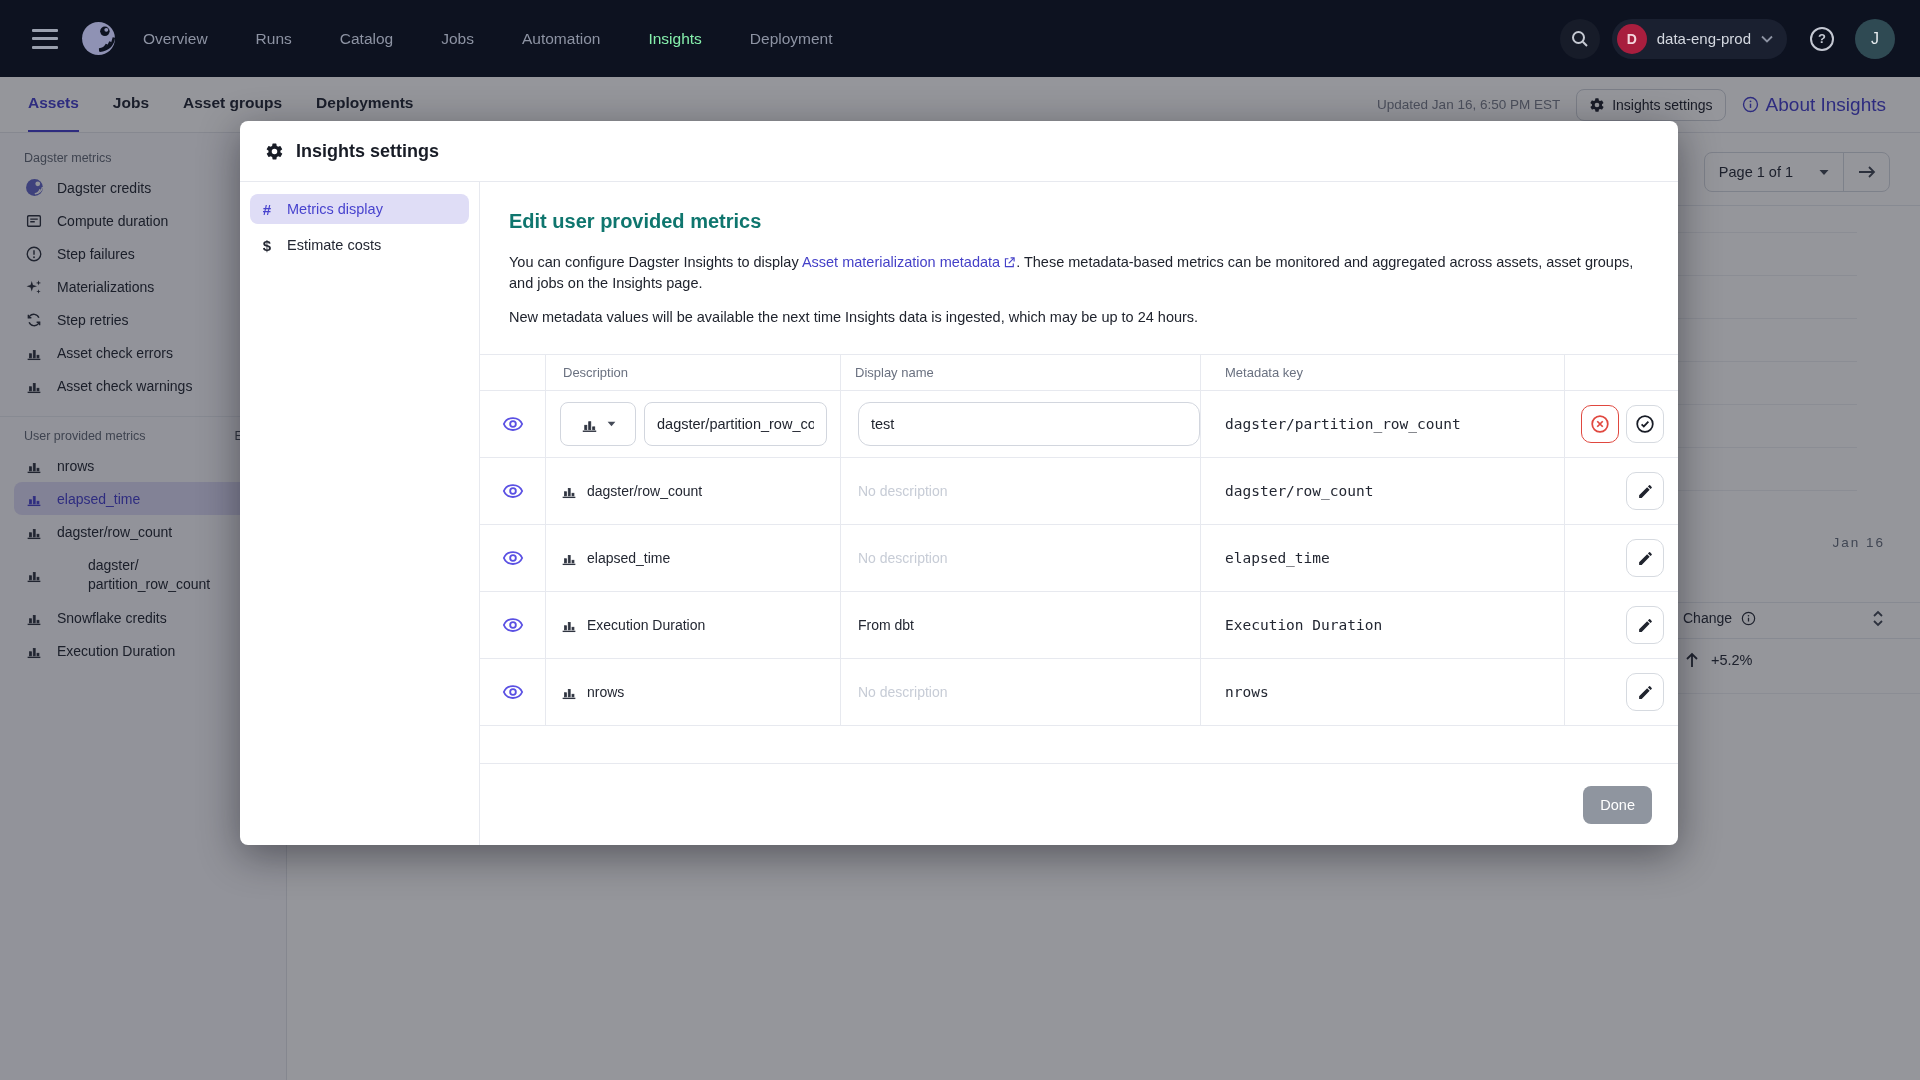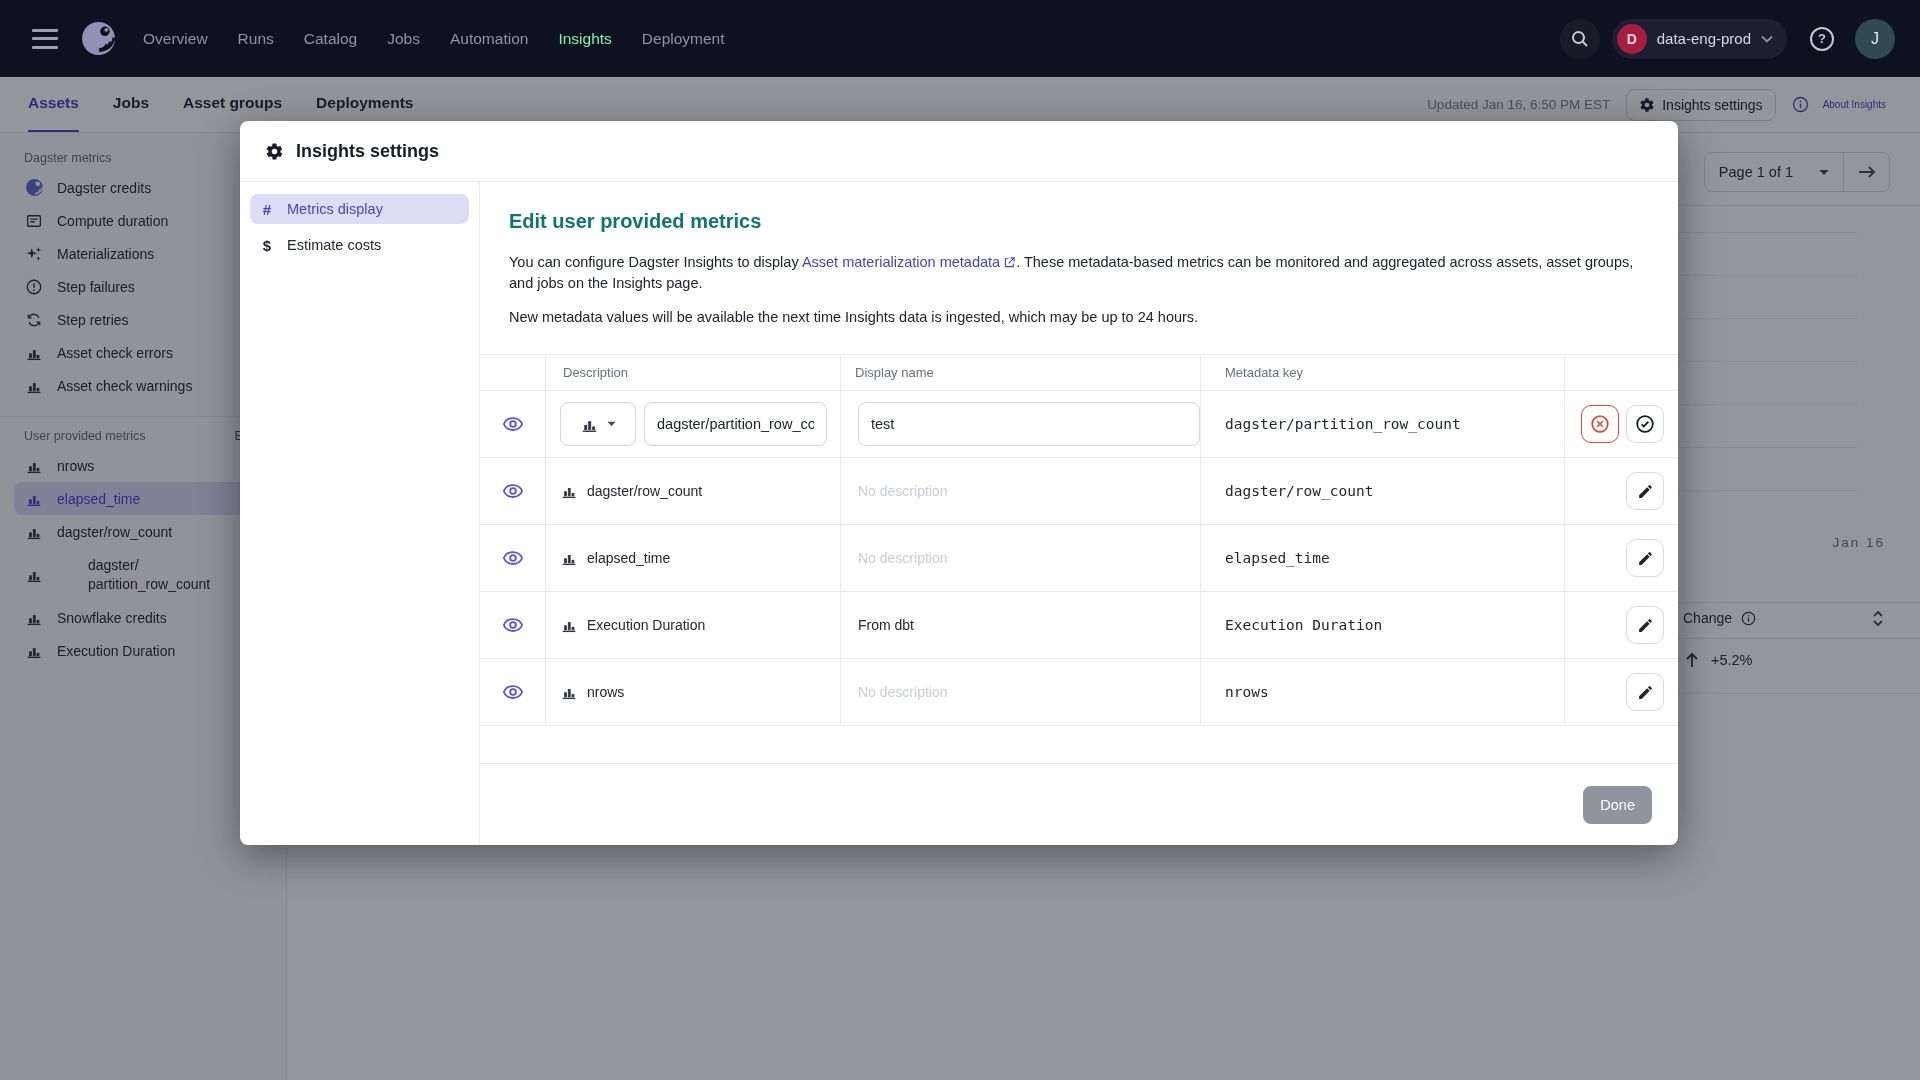--- a/index.html
+++ b/index.html
@@ -8,21 +8,21 @@
   .mono { font-family:"DejaVu Sans Mono", monospace; }
   svg { display:block; }
   .icon { display:inline-flex; align-items:center; justify-content:center; flex:none; }
 
   
   .topnav { position:absolute; left:0; top:0; width:1920px; height:77px; background:#0D1220;
     display:flex; align-items:center; z-index:50; }
   .hamburger { width:26px; height:20px; margin-left:32px; display:flex; flex-direction:column; justify-content:space-between; cursor:pointer; }
   .hamburger span { display:block; height:3px; border-radius:1px; background:#9AA0AE; }
   .logo { width:37px; height:37px; margin-left:22px; }
-  .topnav-items { display:flex; align-items:center; gap:30px; margin-left:26px; }
+  .topnav-items { display:flex; align-items:center; gap:48px; margin-left:26px; }
   .topnav-item { color:#8D93A3; font-size:15.5px; cursor:pointer; }
   .topnav-item.active { color:#86efac; font-weight:400; }
   .topnav-right { margin-left:auto; display:flex; align-items:center; margin-right:25px; }
   .search-btn { width:40px; height:40px; border-radius:50%; background:#171C29; display:flex; align-items:center; justify-content:center; cursor:pointer; }
   .ws-pill { height:40px; margin-left:12px; padding:0 14px 0 5px; border-radius:20px; background:#1A2030;
     display:flex; align-items:center; gap:10px; cursor:pointer; }
   .ws-badge { width:30px; height:30px; border-radius:50%; background:#A81E3E; color:#F4D7DE; font-size:14px; font-weight:600;
     display:flex; align-items:center; justify-content:center; }
   .ws-name { color:#D4D8E0; font-size:15px; }
   .help-btn { width:38px; height:38px; margin-left:16px; border-radius:50%; display:flex; align-items:center; justify-content:center;
@@ -36,21 +36,21 @@
   .subnav { position:absolute; left:0; top:77px; width:1920px; height:56px; background:#fff;
     border-bottom:1px solid #E5E7EC; display:flex; align-items:center; }
   .subtabs { display:flex; align-items:flex-start; gap:34px; margin-left:28px; height:100%; }
   .subtab { font-size:15.5px; font-weight:600; color:#252A38; padding-top:17px; height:100%; position:relative; cursor:pointer; }
   .subtab.active { color:#4843CE; }
   .subtab.active::after { content:""; position:absolute; left:0; right:0; bottom:0; height:2px; background:#4843CE; }
   .subnav-right { margin-left:auto; display:flex; align-items:center; margin-right:34px; gap:16px; }
   .updated { color:#7D8290; font-size:13.5px; }
   .settings-btn { height:32px; padding:0 12px; background:#fff; border:1px solid #D0D4DC; border-radius:8px;
     display:flex; align-items:center; gap:7px; font-size:14px; color:#232732; cursor:pointer; }
-  .about-link { display:flex; align-items:center; gap:14px; color:#4843CE; font-size:10px; cursor:pointer; }
+  .about-link { display:flex; align-items:center; gap:7px; color:#4843CE; font-size:19px; cursor:pointer; }
 
   
   .sidebar { position:absolute; left:0; top:133px; width:287px; bottom:0; background:#FAFAFD; border-right:1px solid #E2E5EA; }
   .side-section { padding-top:18px; }
   .side-head { display:flex; align-items:center; justify-content:space-between; padding:0 30px 6px 24px; }
   .side-title { font-size:12.5px; color:#656C79; }
   .side-edit { font-size:12.5px; color:#454B58; cursor:pointer; }
   .side-item { display:flex; align-items:center; gap:13px; height:33px; padding:0 10px 0 24px; margin:0 0 0 14px;
     margin-left:14px; padding-left:10px; border-radius:8px; margin-right:-30px; color:#262B36; cursor:pointer; }
   .side-item .sicon { width:20px; color:#2F3440; }
@@ -114,21 +114,21 @@
   .muted { color:#C7CCD6; }
   .metric-icon { color:#2F3440; }
   .icon-btn { width:38px; height:38px; border:1px solid #D6DAE0; border-radius:10px; background:#fff;
     display:flex; align-items:center; justify-content:center; cursor:pointer; color:#20242E; }
   .icon-btn.danger { border-color:#E0483F; color:#E0483F; }
   .chart-select { width:76px; height:44px; border:1px solid #D2D6DE; border-radius:8px; background:#fff;
     display:flex; align-items:center; justify-content:center; gap:8px; cursor:pointer; color:#2F3440; }
   .txt-input { height:44px; border:1px solid #D2D6DE; border-radius:8px; padding:0 12px; font-size:14.5px;
     color:#20242E; font-family:"Liberation Sans", sans-serif; outline:none; background:#fff; }
   .name-input { width:183px; margin-left:8px; }
-  .desc-input { width:376px; }
+  .desc-input { width:376px;border-radius:12px; }
 
   
   .modal-footer { flex:none; height:82px; border-top:1px solid #E7E9EF; display:flex; align-items:center; justify-content:flex-end;
     padding-right:26px; margin-top:27px; }
   .done-btn { height:38px; padding:0 17px; border:0; border-radius:8px; background:#8F959F; color:#fff; font-size:14.5px;
     font-family:"Liberation Sans", sans-serif; cursor:default; }
 </style>
 </head>
 <body>
 
@@ -232,37 +232,37 @@
       <span class="sicon icon">
         <svg width="18" height="18" viewBox="0 0 24 24">
             <rect x="3.5" y="5" width="17" height="14" rx="1.5" stroke="currentColor" stroke-width="1.8" fill="none"></rect>
             <path d="M7 9.5h10M7 13h6" stroke="currentColor" stroke-width="1.8"></path>
           </svg>
       </span>
       <span>Compute duration</span>
     </div>
     <div class="side-item">
       <span class="sicon icon">
+        <svg width="18" height="18" viewBox="0 0 24 24">
+            <circle cx="12" cy="12" r="9" stroke="currentColor" stroke-width="1.8" fill="none"></circle>
+            <path d="M12 7v6" stroke="currentColor" stroke-width="1.9"></path>
+            <circle cx="12" cy="16.3" r="1.2" fill="currentColor"></circle>
+          </svg>
+      </span>
+      <span>Step failures</span>
+    </div>
+    <div class="side-item">
+      <span class="sicon icon">
         <svg width="18" height="18" viewBox="0 0 24 24" fill="currentColor">
             <path d="M9 4l1.6 5.4L16 11l-5.4 1.6L9 18l-1.6-5.4L2 11l5.4-1.6z"></path>
             <path d="M18 3l.8 2.7L21.5 6.5l-2.7.8L18 10l-.8-2.7-2.7-.8 2.7-.8z"></path>
             <path d="M18 15l.7 2.3 2.3.7-2.3.7L18 21l-.7-2.3-2.3-.7 2.3-.7z"></path>
           </svg>
       </span>
       <span>Materializations</span>
-    </div>
-    <div class="side-item">
-      <span class="sicon icon">
-        <svg width="18" height="18" viewBox="0 0 24 24">
-            <circle cx="12" cy="12" r="9" stroke="currentColor" stroke-width="1.8" fill="none"></circle>
-            <path d="M12 7v6" stroke="currentColor" stroke-width="1.9"></path>
-            <circle cx="12" cy="16.3" r="1.2" fill="currentColor"></circle>
-          </svg>
-      </span>
-      <span>Step failures</span>
     </div>
     <div class="side-item">
       <span class="sicon icon">
         <svg width="18" height="18" viewBox="0 0 24 24" fill="none" stroke="currentColor" stroke-width="1.9">
             <path d="M18.5 9A7.3 7.3 0 0 0 6 7.2L4.5 9"></path>
             <path d="M4.5 5v4h4"></path>
             <path d="M5.5 15a7.3 7.3 0 0 0 12.5 1.8L19.5 15"></path>
             <path d="M19.5 19v-4h-4"></path>
           </svg>
       </span>

